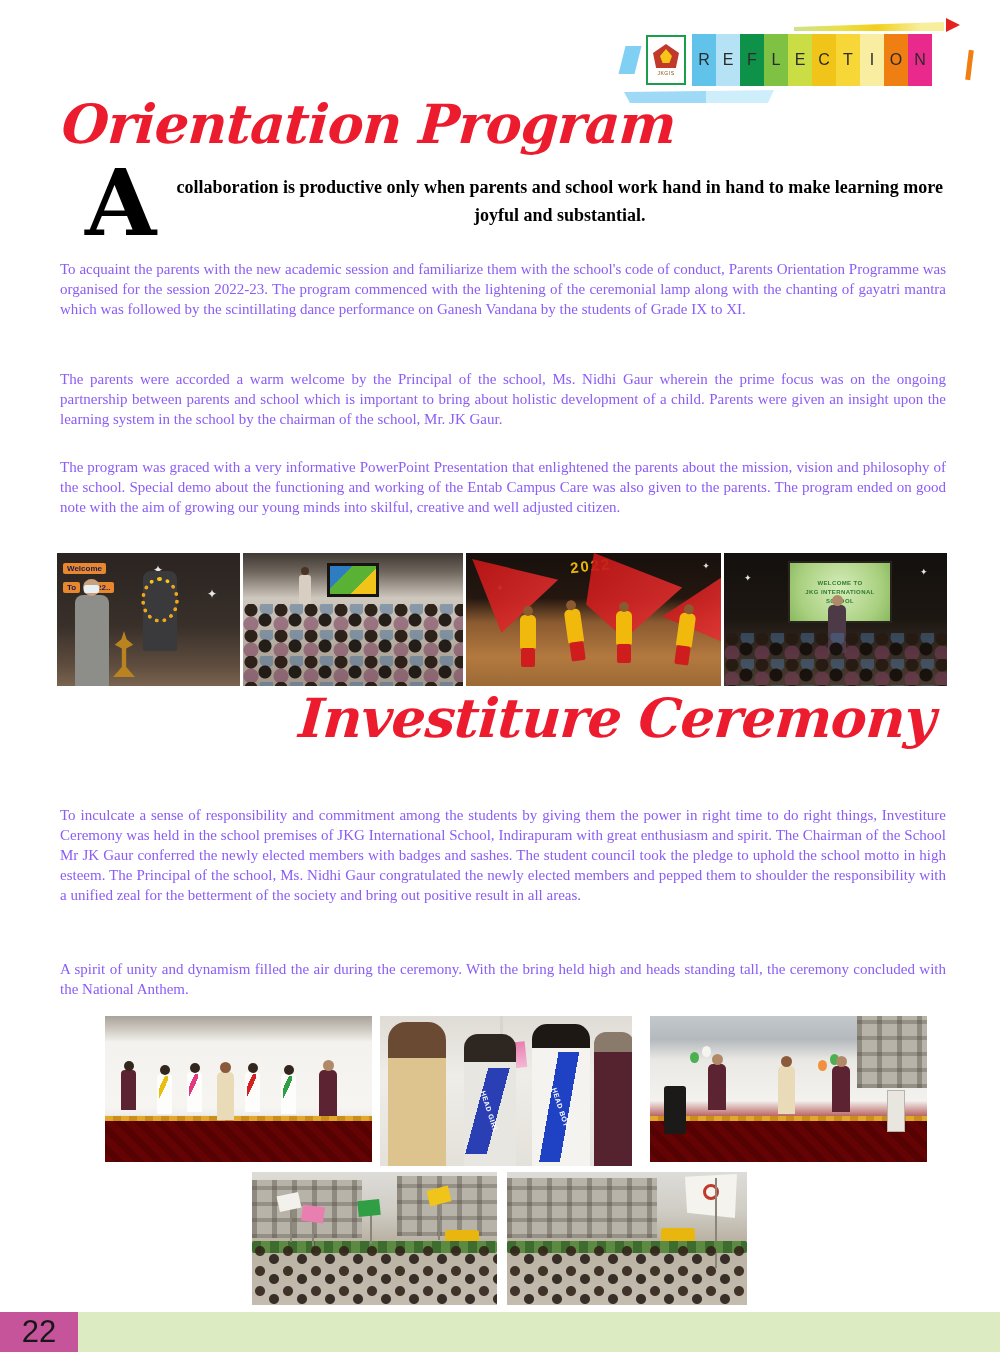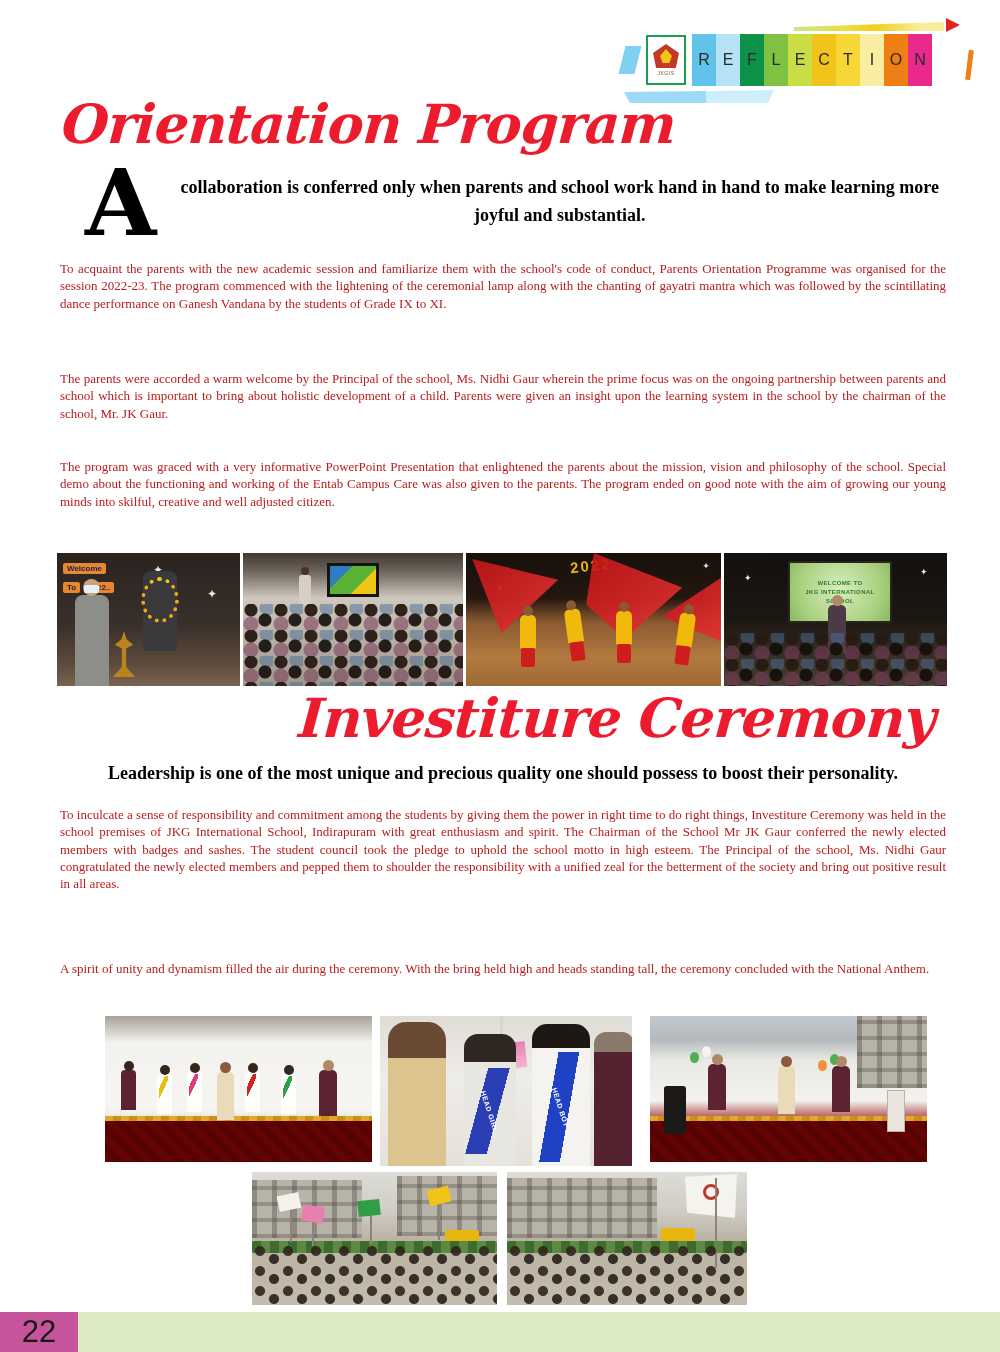--- a/index.html
+++ b/index.html
@@ -35,21 +35,21 @@
     color:#ec1c2e; font-size:54px; letter-spacing:-1px; transform:skewX(-4deg); white-space:nowrap; }
   #title-orientation { top:92px; left:62px; }
   #title-investiture { top:686px; right:65px; }
 
   
   .intro { position:absolute; top:166px; left:85px; right:55px; display:flex; }
   .dropcap { font-family:"DejaVu Serif",serif; font-weight:bold; font-size:92px; line-height:.82; color:#000; margin-right:18px; }
   .intro-text { flex:1; text-align:center; font-weight:bold; font-size:18px; line-height:1.55; padding-top:8px; color:#000; }
 
   
-  .para { position:absolute; left:60px; width:886px; font-size:13px; line-height:1.33; text-align:justify; color:#b91c1c; }
+  .para { position:absolute; left:60px; width:886px; font-size:15px; line-height:1.33; text-align:justify; color:#8b5cf6; }
   #p-orient-1 { top:260px; }
   #p-orient-2 { top:370px; }
   #p-orient-3 { top:458px; }
   .lead-line { position:absolute; top:763px; left:60px; width:886px; text-align:center; font-weight:bold; font-size:18px; color:#000; }
   #p-inv-1 { top:806px; }
   #p-inv-2 { top:960px; }
 
   
   .strip1 { position:absolute; top:553px; left:57px; width:890px; height:133px; display:flex; gap:3px; }
   .photo { position:relative; overflow:hidden; background:#888; }
@@ -216,21 +216,21 @@
         </div>
     </div>
     <div class="orange-dash"></div>
     <div class="logo-bluebars"></div>
   </div>
 
   <h1 class="script-title" id="title-orientation">Orientation Program</h1>
 
   <div class="intro">
     <span class="dropcap">A</span>
-    <div class="intro-text">collaboration is conferred only when parents and school work hand in hand to make learning more joyful and substantial.</div>
+    <div class="intro-text">collaboration is productive only when parents and school work hand in hand to make learning more joyful and substantial.</div>
   </div>
 
   <p class="para" id="p-orient-1">To acquaint the parents with the new academic session and familiarize them with the school's code of conduct, Parents Orientation Programme was organised for the session 2022-23. The program commenced with the lightening of the ceremonial lamp along with the chanting of gayatri mantra which was followed by the scintillating dance performance on Ganesh Vandana by the students of Grade IX to XI.</p>
   <p class="para" id="p-orient-2">The parents were accorded a warm welcome by the Principal of the school, Ms. Nidhi Gaur wherein the prime focus was on the ongoing partnership between parents and school which is important to bring about holistic development of a child. Parents were given an insight upon the learning system in the school by the chairman of the school, Mr. JK Gaur.</p>
   <p class="para" id="p-orient-3">The program was graced with a very informative PowerPoint Presentation that enlightened the parents about the mission, vision and philosophy of the school. Special demo about the functioning and working of the Entab Campus Care was also given to the parents. The program ended on good note with the aim of growing our young minds into skilful, creative and well adjusted citizen.</p>
 
   <div class="strip1">
 
     <div class="photo ph-lamp">
       <div class="ph-abs" style="left:6px;top:4px;width:72px;">
@@ -272,21 +272,20 @@
         <span class="sl">SCHOOL</span>
       </div>
       <span class="ph-abs star" style="left:20px;top:20px;font-size:9px;">✦</span>
       <span class="ph-abs star" style="left:196px;top:14px;font-size:9px;">✦</span>
       <div class="present-man"></div>
       <div class="crowd" style="height:40%;"></div>
     </div>
   </div>
 
   <h1 class="script-title" id="title-investiture">Investiture Ceremony</h1>
-  <div class="lead-line">Leadership is one of the most unique and precious quality one should possess to boost their personality.</div>
   <p class="para" id="p-inv-1">To inculcate a sense of responsibility and commitment among the students by giving them the power in right time to do right things, Investiture Ceremony was held in the school premises of JKG International School, Indirapuram with great enthusiasm and spirit. The Chairman of the School Mr JK Gaur conferred the newly elected members with badges and sashes. The student council took the pledge to uphold the school motto in high esteem. The Principal of the school, Ms. Nidhi Gaur congratulated the newly elected members and pepped them to shoulder the responsibility with a unified zeal for the betterment of the society and bring out positive result in all areas.</p>
   <p class="para" id="p-inv-2">A spirit of unity and dynamism filled the air during the ceremony. With the bring held high and heads standing tall, the ceremony concluded with the National Anthem.</p>
 
   <div class="ph2" id="ph-stage">
     <div class="backdrop" style="left:30px;top:14px;width:210px;height:86px;"></div>
     <div class="carpet"></div>
     <div class="carpet-trim"></div>
     <div class="uni" style="left:16px;top:54px;background:#5c2333;"></div>
     <div class="uni" style="left:52px;top:58px;">
         <div class="sash sash-y"></div>

